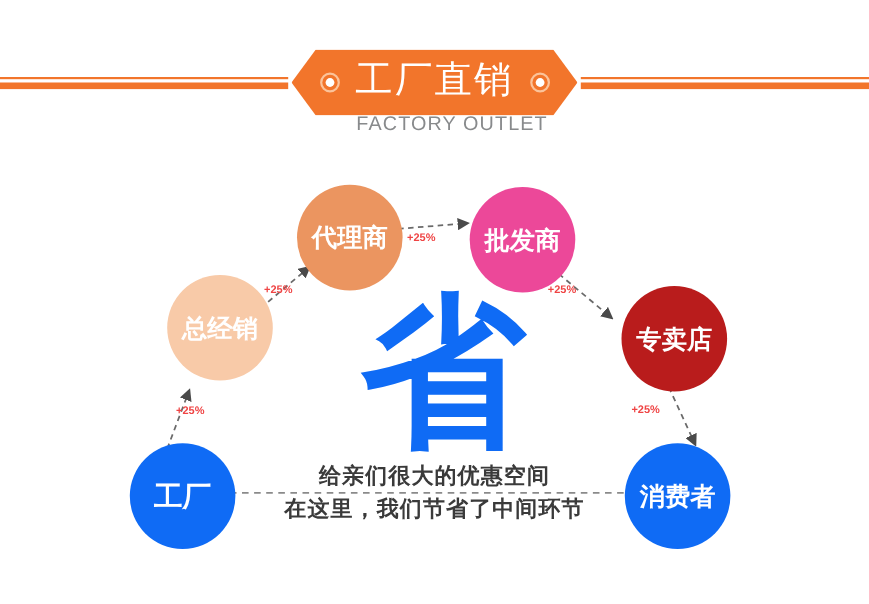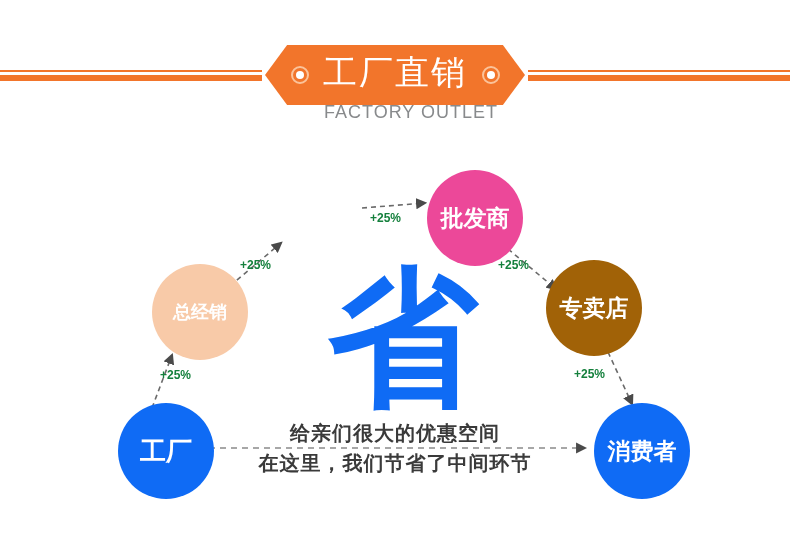--- a/index.html
+++ b/index.html
@@ -101,46 +101,46 @@
   .node {
     position: absolute;
     border-radius: 50%;
     display: flex;
     align-items: center;
     justify-content: center;
     color: #ffffff;
     font-weight: bold;
     box-sizing: border-box;
   }
-  .node-zongjingxiao { left: 152px; top: 264px; width: 96px;  height: 96px;  background: #F8CAA8; font-size: 18px; }
+  .node-zongjingxiao { left: 152px; top: 250px; width: 96px;  height: 96px;  background: #F8CAA8; font-size: 23px; }
   .node-dailishang   { left: 270px; top: 168px; width: 96px;  height: 96px;  background: #EB9560; font-size: 23px; }
   .node-pifashang    { left: 427px; top: 170px; width: 96px;  height: 96px;  background: #ec4899; font-size: 23px; }
-  .node-zhuanmaidian { left: 546px; top: 260px; width: 96px;  height: 96px;  background: #a16207; font-size: 23px; text-align: right; }
+  .node-zhuanmaidian { left: 565px; top: 260px; width: 96px;  height: 96px;  background: #b91c1c; font-size: 23px; text-align: right; }
   .node-gongchang    { left: 118px; top: 403px; width: 96px;  height: 96px;  background: #0F6BF5; font-size: 26px; }
-  .node-xiaofeizhe   { left: 594px; top: 403px; width: 96px;  height: 96px;  background: #0F6BF5; font-size: 23px; }
+  .node-xiaofeizhe   { left: 568px; top: 403px; width: 96px;  height: 96px;  background: #0F6BF5; font-size: 23px; }
 
   .center-char {
     position: absolute;
     left: 323px;
     top: 258px;
     width: 160px;
     height: 160px;
     display: flex;
     align-items: center;
     justify-content: center;
     color: #0F6BF5;
     font-size: 150px;
     font-weight: bold;
     line-height: 1;
   }
 
   .pct {
     position: absolute;
-    color: #15803d;
-    font-size: 12px;
+    color: #ef4444;
+    font-size: 10px;
     font-weight: bold;
     white-space: nowrap;
   }
   .pct-1 { left: 160px; top: 368px; }   
   .pct-2 { left: 240px; top: 258px; }   
   .pct-3 { left: 370px; top: 211px; }   
   .pct-4 { left: 498px; top: 258px; }   
   .pct-5 { left: 574px; top: 367px; }   
 
   .arrows {
@@ -205,20 +205,23 @@
 
     <line x1="198" y1="448" x2="585" y2="448" stroke="#8a8a8a" stroke-width="1.6" stroke-dasharray="6,5" marker-end="url(#ah)"></line>
   </svg>
 
   <div class="node node-gongchang">
     <span>工厂</span>
   </div>
   <div class="node node-zongjingxiao">
     <span>总经销</span>
   </div>
+  <div class="node node-dailishang">
+    <span>代理商</span>
+  </div>
   <div class="node node-pifashang">
     <span>批发商</span>
   </div>
   <div class="node node-zhuanmaidian">
     <span>专卖店</span>
   </div>
   <div class="node node-xiaofeizhe">
     <span>消费者</span>
   </div>
 

